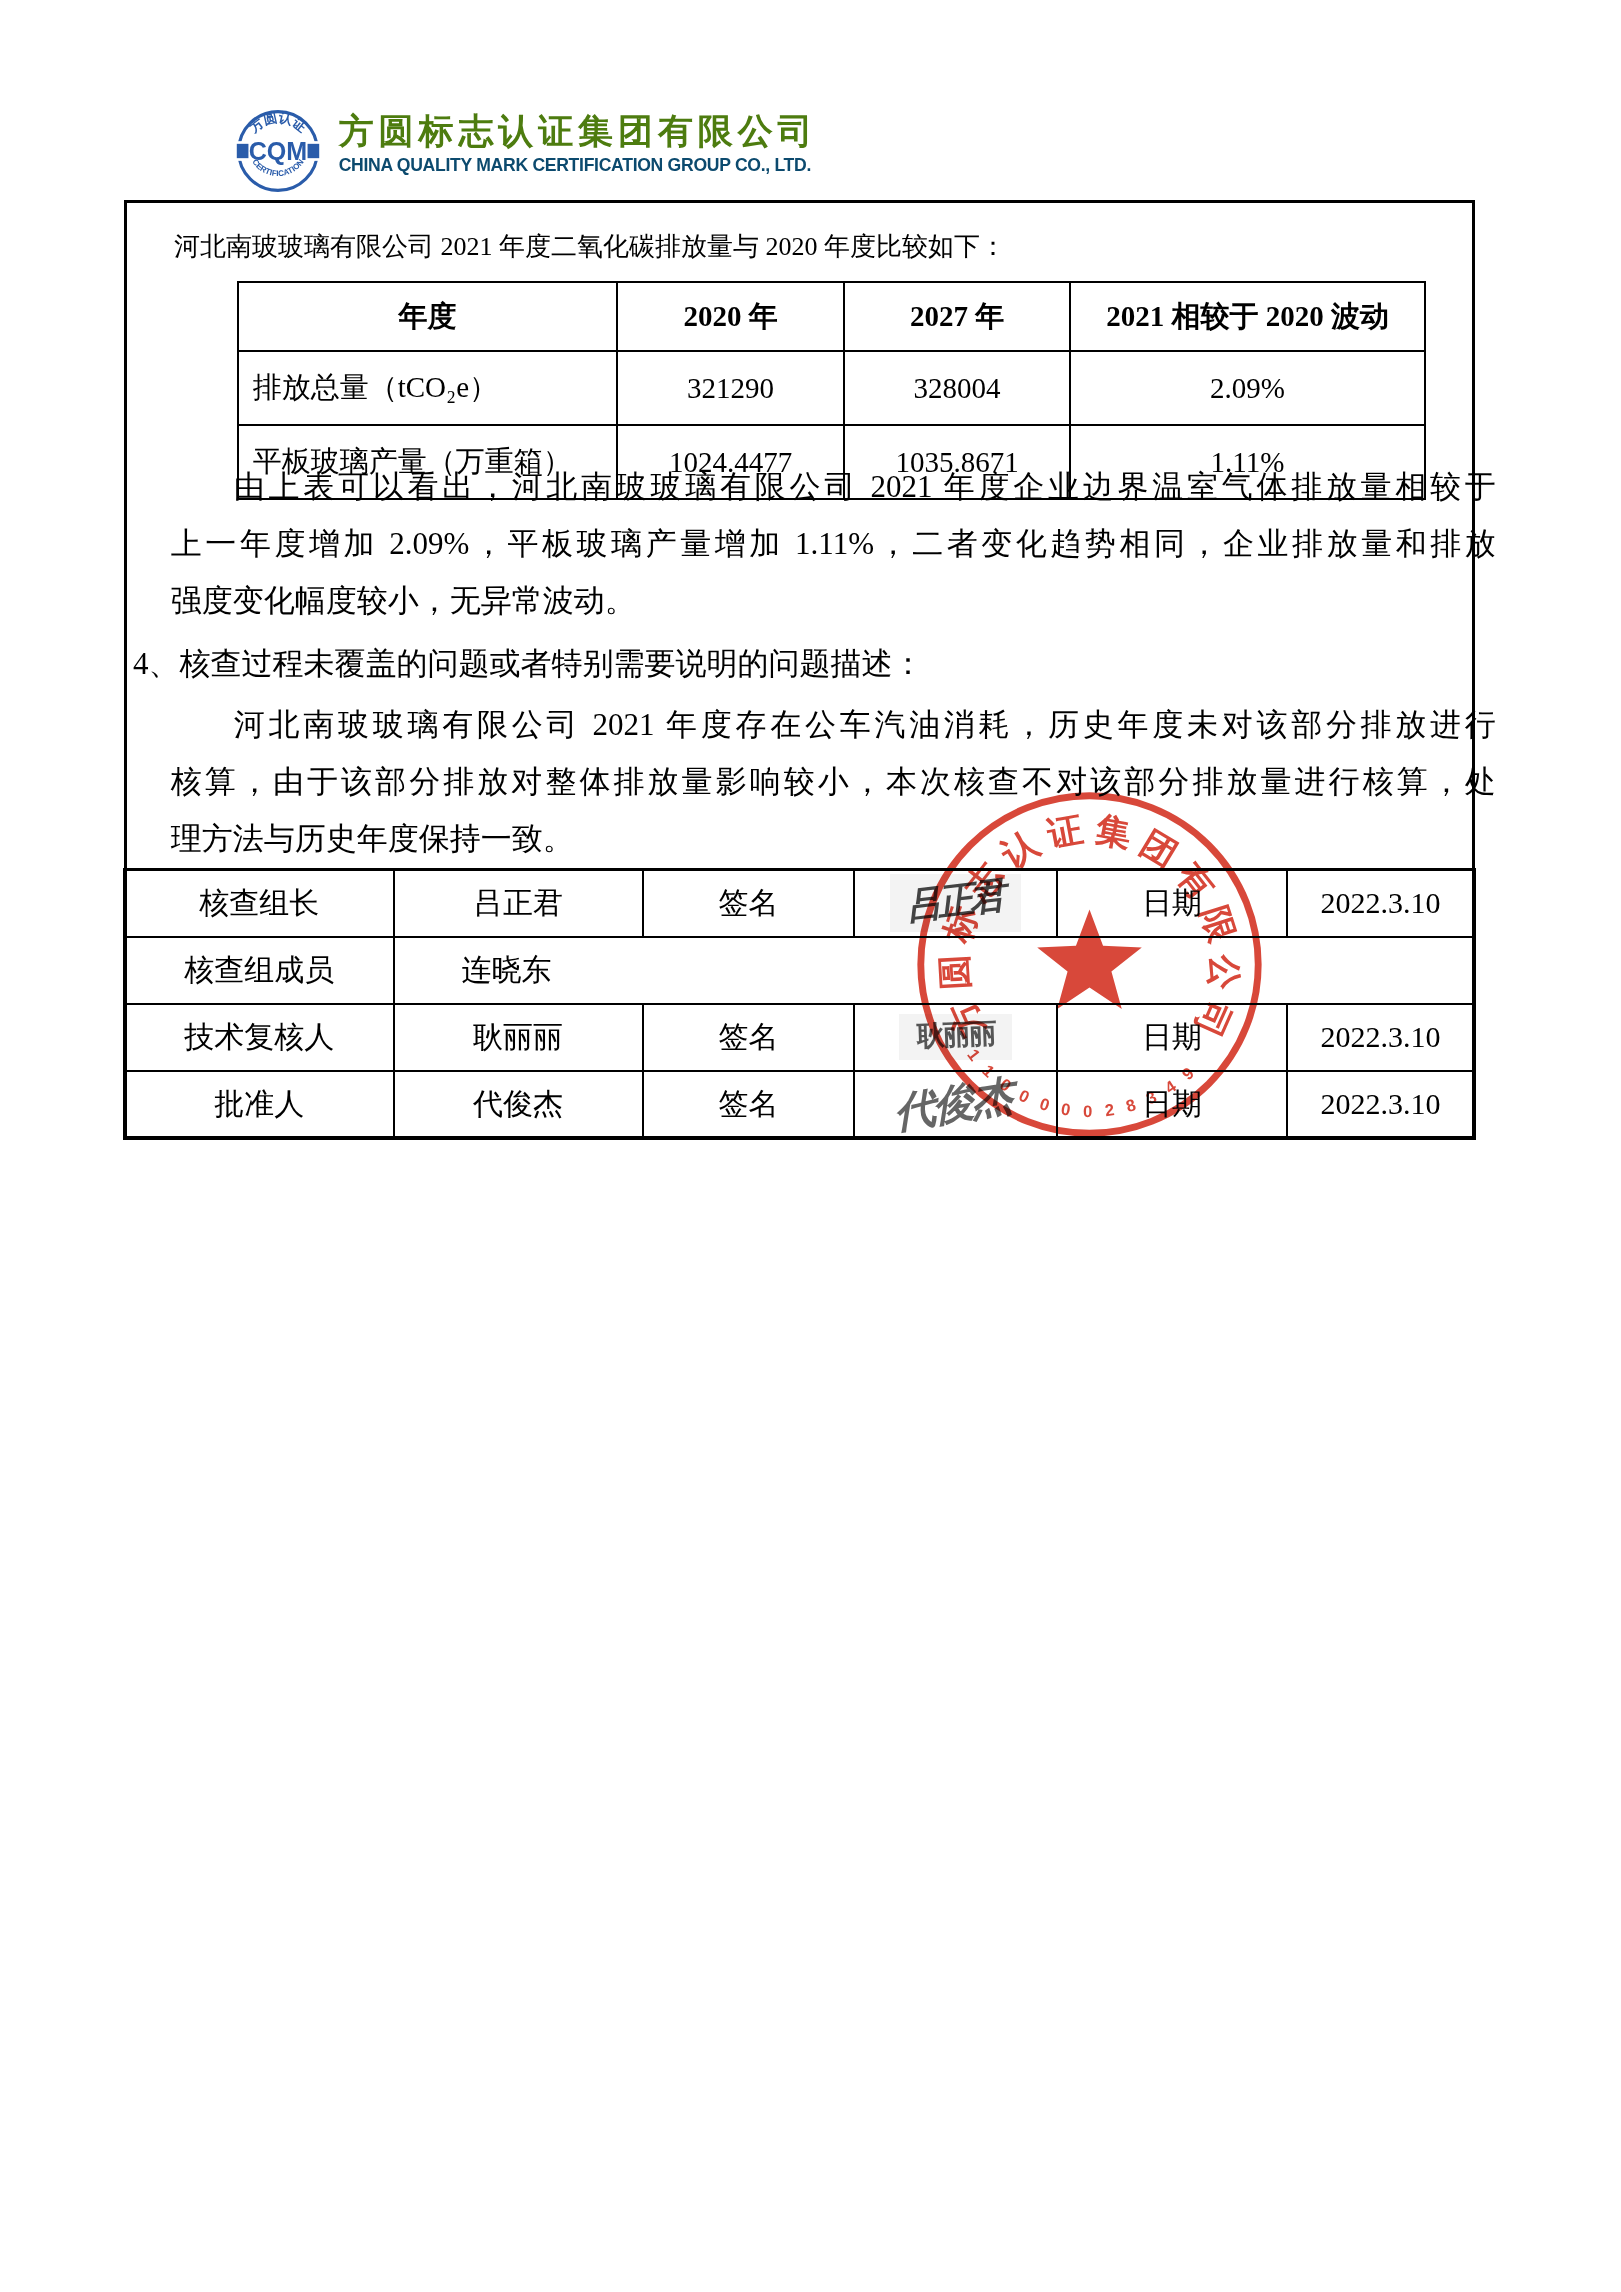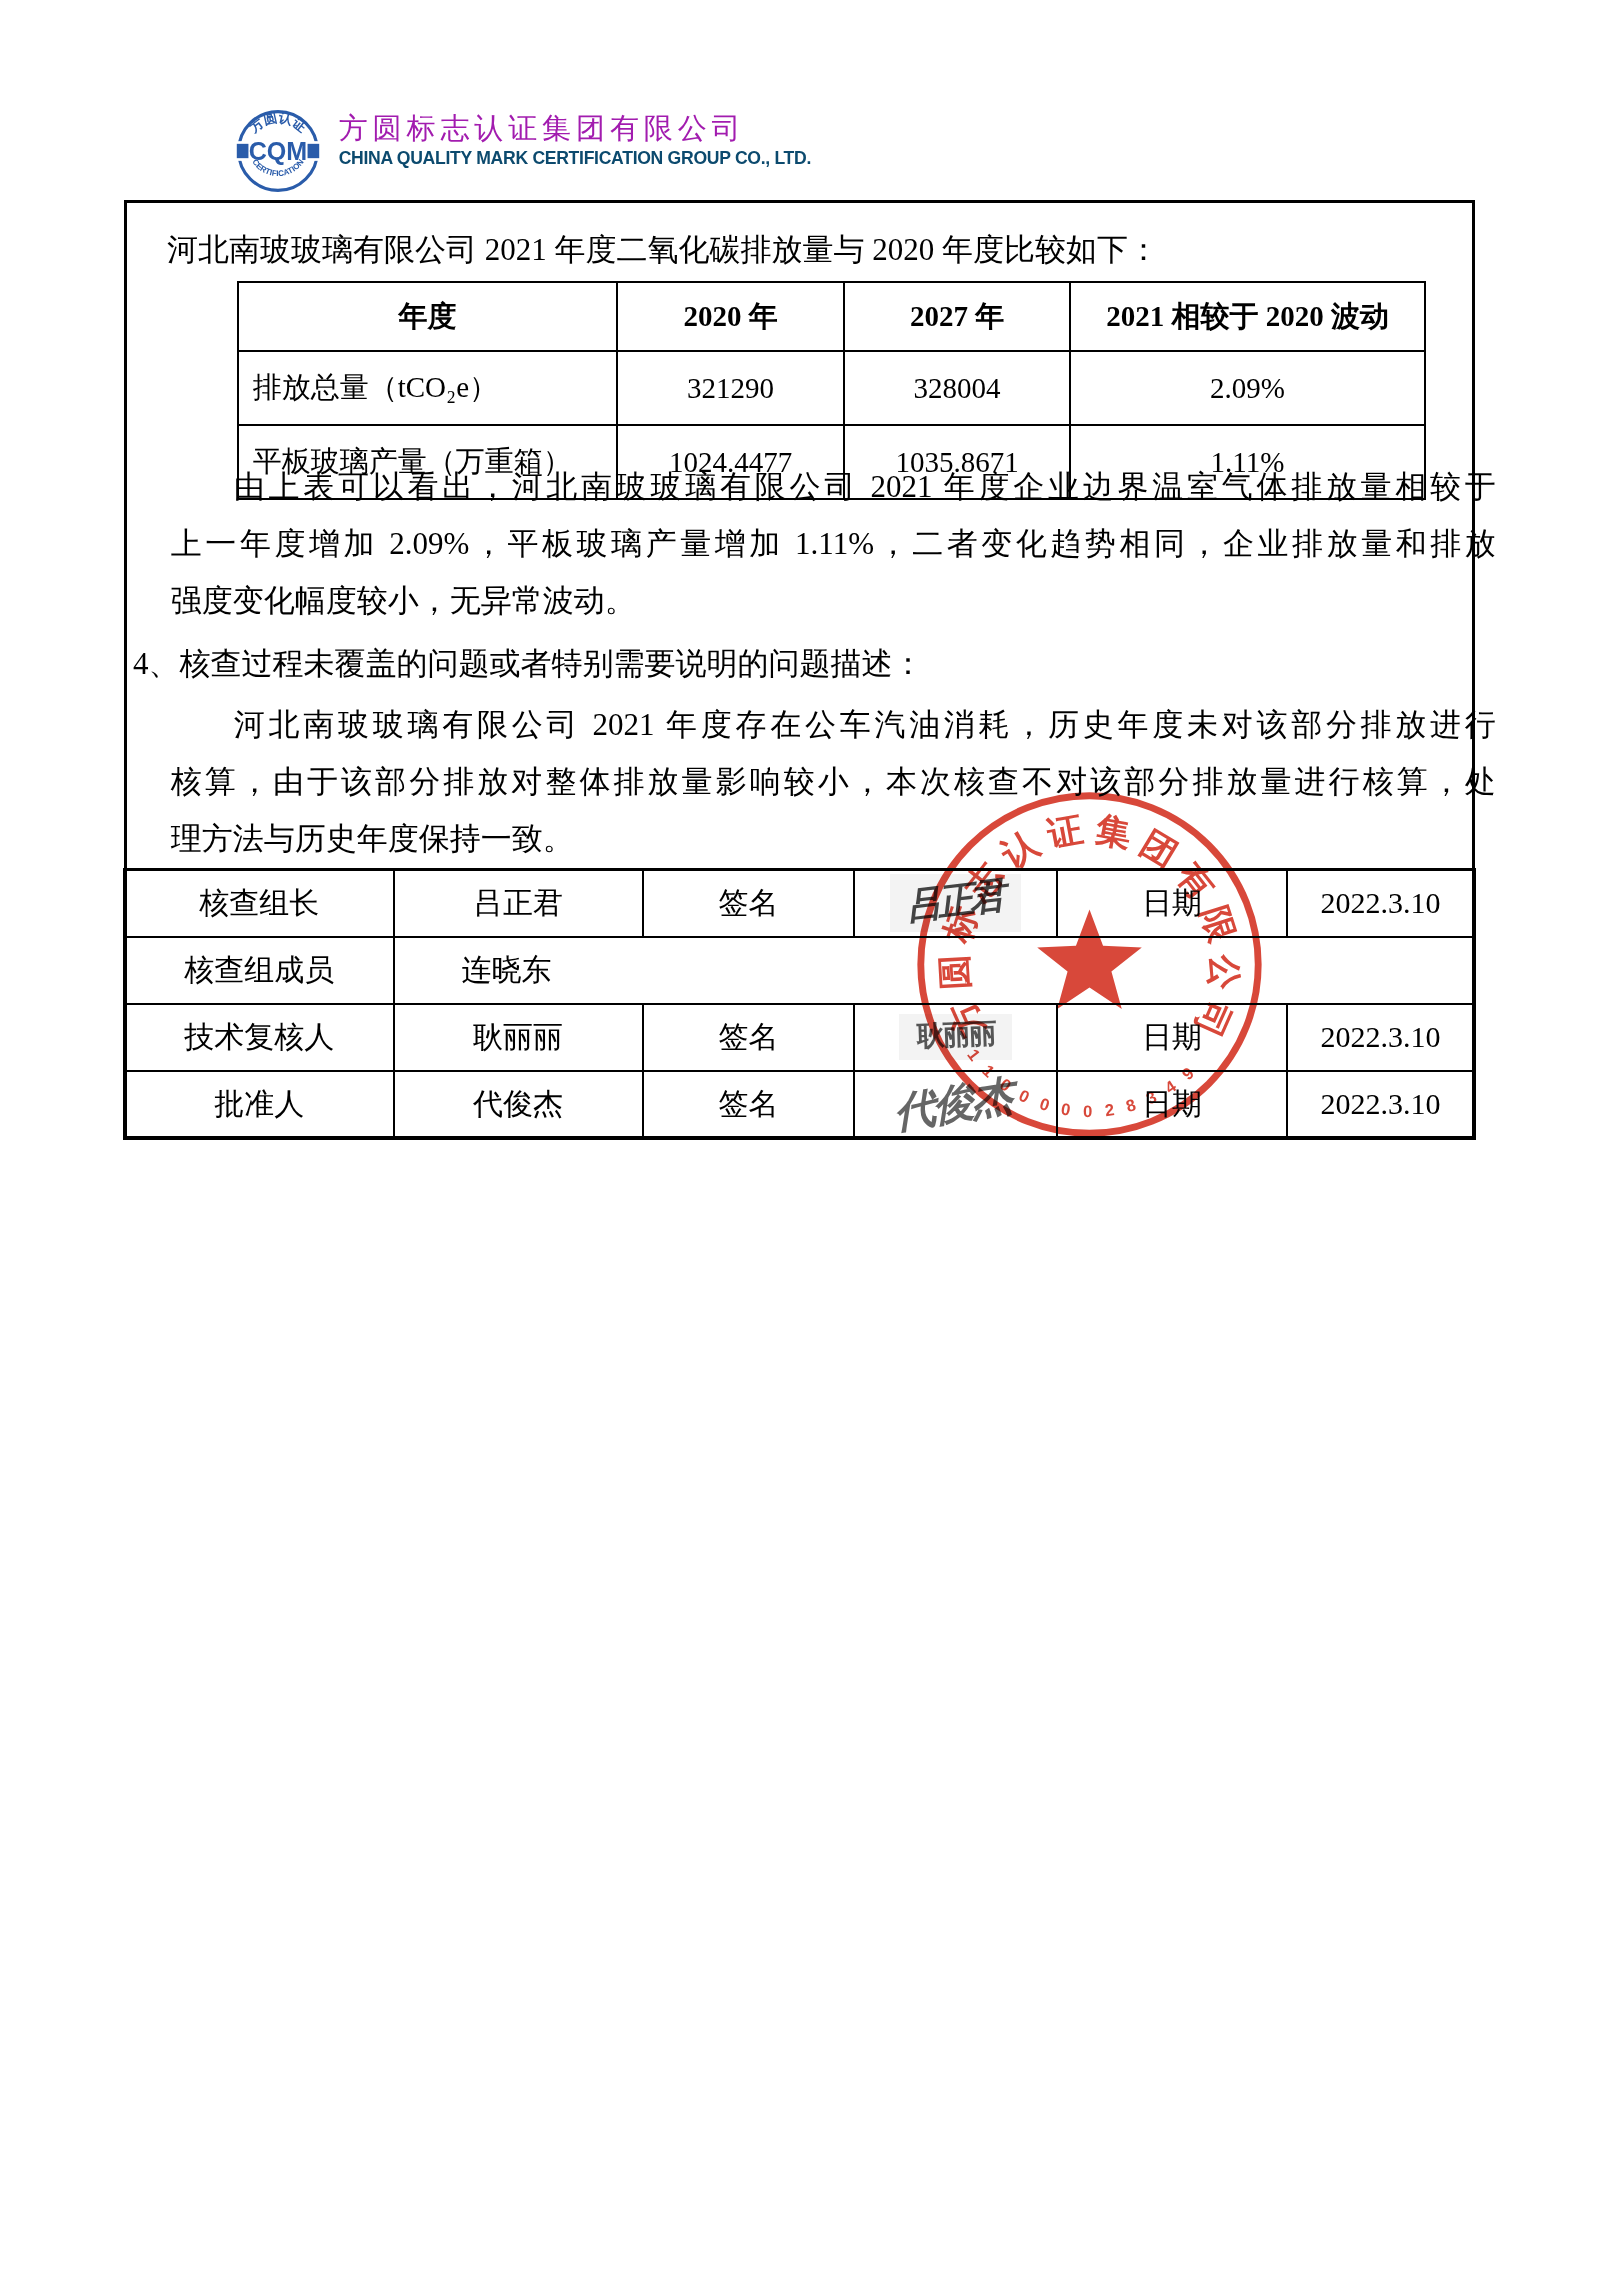--- a/index.html
+++ b/index.html
@@ -5,26 +5,26 @@
   html,body{margin:0;padding:0;background:#888;}
   .page{
     position:relative;width:1621px;height:2293px;background:#fff;
     font-family:"Liberation Serif","DejaVu Serif",serif;color:#000;overflow:hidden;
     margin:0 auto;
   }
   
   .logo{position:absolute;left:233px;top:108px;display:flex;align-items:flex-start;gap:15.7px;}
   .logo-icon{width:90px;height:86px;flex:0 0 auto;}
   .logo-text{padding-top:3.9px;}
-  .logo-cn{font-size:29px;font-weight:normal;letter-spacing:4.9px;color:#a21caf;line-height:1.15;white-space:nowrap;}
+  .logo-cn{font-size:35px;font-weight:bold;letter-spacing:4.9px;color:#4d7c0f;line-height:1.15;white-space:nowrap;}
   .logo-en{font-size:17.6px;font-weight:bold;color:#0c4a6e;font-family:"Liberation Sans","DejaVu Sans",sans-serif;
            letter-spacing:-0.3px;margin-top:2.9px;white-space:nowrap;}
   
   .main-box{position:absolute;left:124px;top:200px;width:1345px;height:933px;border:3.9px solid #000;}
-  .intro{position:absolute;left:40px;top:25.5px;font-size:31px;white-space:nowrap;}
+  .intro{position:absolute;left:47px;top:25.5px;font-size:26px;white-space:nowrap;}
   
   .cmp-table{position:absolute;left:110px;top:78px;width:1188px;border-collapse:collapse;table-layout:fixed;
              border:2.9px solid #000;font-size:29px;}
   .cmp-table th,.cmp-table td{border:2px solid #000;text-align:center;padding:8px;}
   .cmp-table th{height:51px;font-weight:bold;}
   .cmp-table td{height:56px;border-radius:22px;}
   .cmp-table td.rowlabel{text-align:left;padding-left:13.7px;}
   
   .para{position:absolute;left:7.8px;width:1325px;font-size:31px;line-height:57px;margin-left:36px;}
   .p1{top:255px;}

